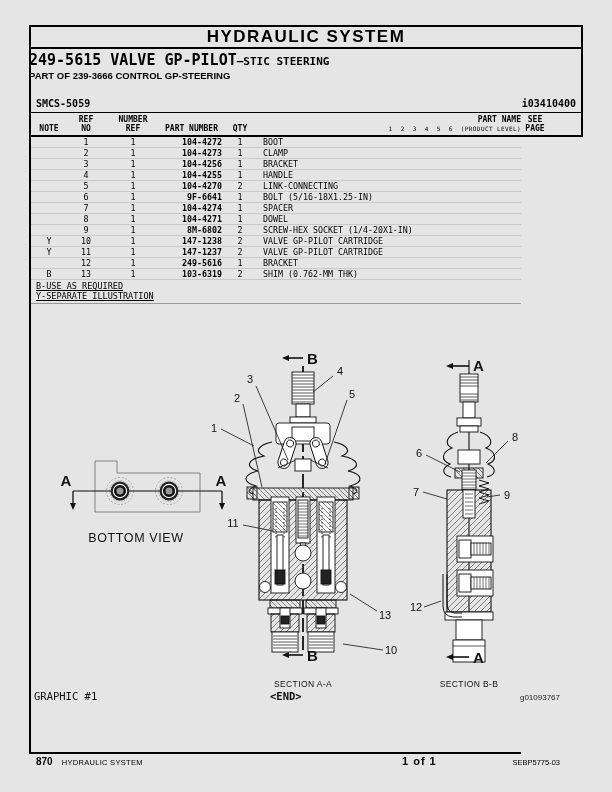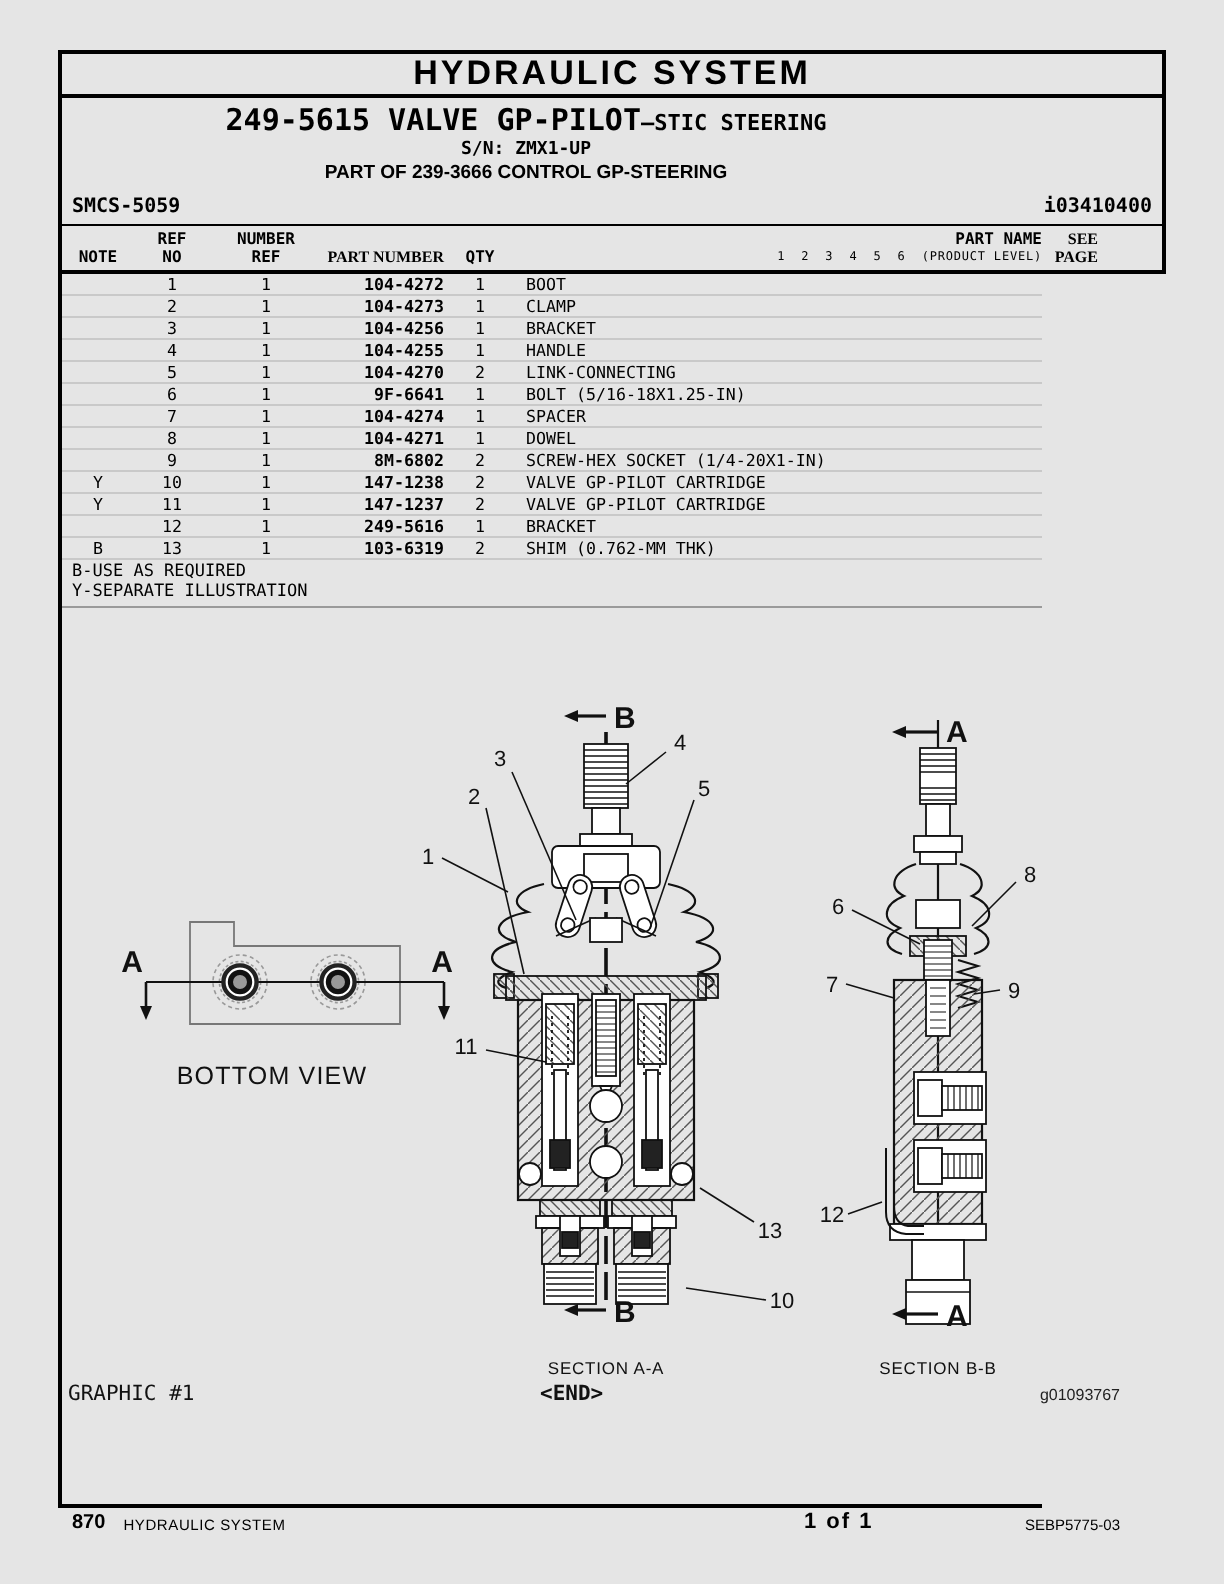--- a/index.html
+++ b/index.html
@@ -5,51 +5,51 @@
   * { margin:0; padding:0; box-sizing:border-box; }
   html,body { width:612px; height:792px; background:#fff; }
   body { font-family:"Liberation Sans", sans-serif; color:#000; }
   .page { position:relative; width:612px; height:792px; background:#e5e5e5; overflow:hidden; }
 
   .outer-box { position:absolute; left:29px; top:25px; width:554px; height:729px; border:2px solid #000; }
   .banner-box { position:absolute; left:29px; top:25px; width:554px; height:24px; border:2px solid #000;
                 display:flex; align-items:center; justify-content:center;
                 font-weight:bold; font-size:17px; letter-spacing:1.5px; }
 
-  .subtitle { position:absolute; left:29px; top:52px; width:468px; text-align:center; }
+  .subtitle { position:absolute; left:29px; top:52px; width:468px; }
   .sub-main { font-family:"DejaVu Sans Mono", monospace; font-weight:bold; font-size:15px; line-height:16px; }
   .sub-main .suffix { font-size:11px; }
   .sub-sn   { font-family:"DejaVu Sans Mono", monospace; font-weight:bold; font-size:9px;  line-height:11px; }
   .sub-partof { font-family:Liberation Sans, sans-serif; font-weight:bold; font-size:9.5px; line-height:11px; }
 
   .smcs { position:absolute; left:36px; top:98px; font-family:"DejaVu Sans Mono", monospace; font-weight:bold; font-size:10px; }
   .docnum { position:absolute; right:36px; top:98px; font-family:"DejaVu Sans Mono", monospace; font-weight:bold; font-size:10px; }
 
   .ptable { position:absolute; left:31px; top:112px; width:550px; }
   .grid-cols { display:grid; grid-template-columns:36px 38px 56px 63px 32px 265px 60px; }
   .thead { border-top:1px solid #000; border-bottom:2px solid #000; height:25px;
            font-family:"DejaVu Sans Mono", monospace; font-weight:bold; font-size:8px; line-height:9px; }
   .thead .hc { display:flex; flex-direction:column; justify-content:flex-end; padding-bottom:2px;text-align:right; }
   .hc.center { align-items:center; text-align:center; }
-  .hc.right { align-items:flex-end; text-align:right;font-family:Liberation Serif, serif; }
+  .hc.right { align-items:center; text-align:right; }
   .hc.pn-col { padding-right:2px; }
   .hc.name-col { padding-left:7px; }
   .hc.page-col { padding-right:32px; }
   .prod-level { font-weight:normal; font-size:6px; white-space:pre; letter-spacing:0.4px; }
 
   .t-row { height:11px; border-bottom:1px solid #c9c9c9;
            font-family:"DejaVu Sans Mono", monospace; font-size:8.3px; line-height:10px; }
   .t-row .c { overflow:hidden; white-space:nowrap; }
   .c.center { text-align:center; }
   .c.pn { text-align:right; padding-right:2px; font-weight:bold; }
   .c.name { padding-left:7px; }
   .c.page { text-align:right; padding-right:32px; }
 
   .footnotes { border-bottom:1px solid #9a9a9a; padding:1px 0 2px 5px;
-               font-family:"DejaVu Sans Mono", monospace; font-size:8.5px; line-height:10px; }
+               font-family:"DejaVu Sans Mono", monospace; font-size:8.5px; line-height:10px;text-decoration:underline; }
 
   .gfx { position:absolute; left:29px; top:302px; }
 
   .pg-footer-left { position:absolute; left:36px; top:756px; display:flex; align-items:flex-end; gap:9px; }
   .pg-num { font-weight:bold; font-size:10px; }
   .pg-sec { font-size:7.5px; letter-spacing:0.3px; }
   .pg-of { position:absolute; left:402px; top:755px; font-weight:bold; font-size:11px; letter-spacing:1px; }
   .pg-media { position:absolute; right:52px; top:758px; font-size:7.5px; }
 
   svg text { font-family:"Liberation Sans", sans-serif; fill:#111; }
@@ -67,21 +67,20 @@
 <div class="page">
 
   <div class="outer-box"></div>
 
   <div class="banner-box">
     <span>HYDRAULIC SYSTEM</span>
   </div>
 
   <div class="subtitle">
     <div class="sub-main"><span>249-5615 VALVE GP-PILOT</span><span class="suffix">–STIC STEERING</span></div>
-    <div class="sub-sn">S/N: ZMX1-UP</div>
     <div class="sub-partof">PART OF 239-3666 CONTROL GP-STEERING</div>
   </div>
 
   <div class="smcs">SMCS-5059</div>
   <div class="docnum">i03410400</div>
 
   <div class="ptable">
     <div class="thead grid-cols">
       <div class="hc center">
         <span>NOTE</span>

